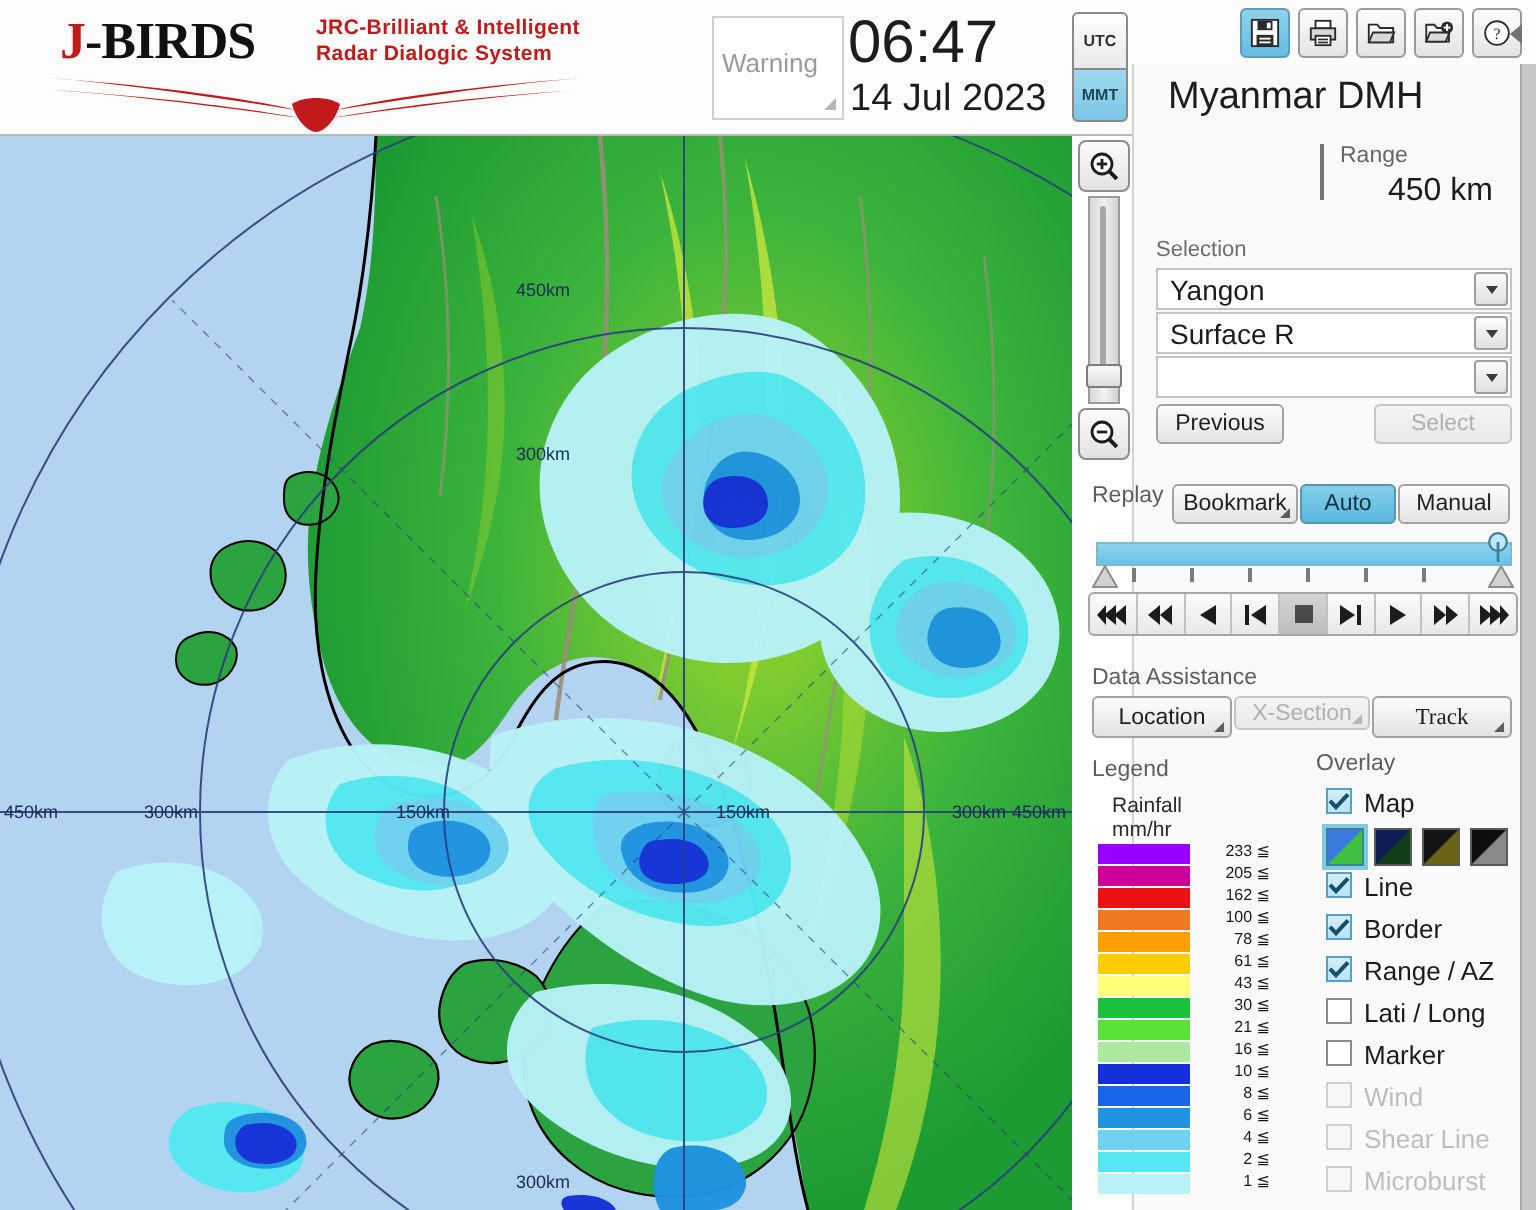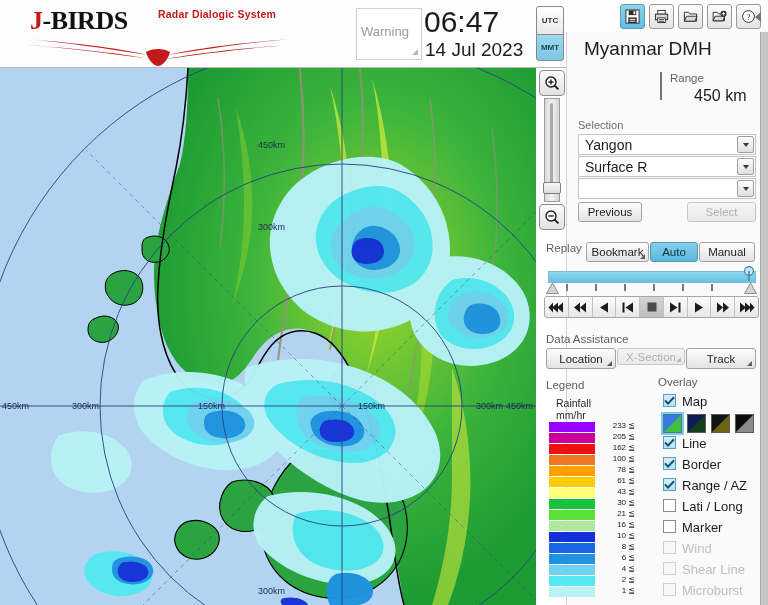--- a/index.html
+++ b/index.html
@@ -121,21 +121,21 @@
     border: 1px solid #a6a6a6; border-radius: 3px; display: flex;
     background: linear-gradient(#fbfbfb,#e8e8e8); overflow: hidden; }
   .tp-btn { flex: 1; display: flex; align-items: center; justify-content: center;
     border-right: 1px solid #c2c2c2; }
   .tp-btn:last-child { border-right: none; }
   .tp-btn.active { background: linear-gradient(#d4d4d4,#bdbdbd); }
 
   #da-label { position: absolute; left: 546px; top: 333px; font-size: 11.5px; color: #5d5d5d; }
   #loc-btn { left: 546px; top: 348px; width: 70px; height: 21px; }
   #xsec-btn { left: 617px; top: 348px; width: 68px; height: 17px; }
-  #track-btn { left: 686px; top: 348px; width: 70px; height: 21px; }
+  #track-btn { left: 686px; top: 348px; width: 70px; height: 21px; font-family: Liberation Serif, serif; }
 
   #legend-label { position: absolute; left: 546px; top: 379px; font-size: 11.5px; color: #5d5d5d; }
   #rain-label { position: absolute; left: 556px; top: 397px; font-size: 10.5px;
     color: #2a2a2a; line-height: 12px; }
   #legend-items { position: absolute; left: 549px; top: 422px; width: 62px; }
   .leg-row { position: relative; height: 11px; }
   .leg-swatch { position: absolute; left: 0; top: 0; width: 46px; height: 10px; }
   .leg-val { position: absolute; left: 48px; top: -1px; width: 38px; text-align: right;
     font-size: 8px; color: #1a1a1a; white-space: nowrap; }
 
@@ -156,20 +156,21 @@
 </head>
 <body>
 
 <div id="app">
 
   <div id="header">
 
     <div id="logo-area">
       <div class="logo-text"><span class="j">J</span><span>-BIRDS</span></div>
       <div class="logo-sub">
+        <div>JRC-Brilliant &amp; Intelligent</div>
         <div>Radar  Dialogic  System</div>
       </div>
       <svg class="logo-bird" viewBox="0 0 268 30">
         <path d="M0 3 C40 6 85 13 124 19 C112 16 70 8 0 3 Z" fill="#c21a1a"></path>
         <path d="M2 9 C45 12 90 18 126 23 C110 20 65 13 2 9 Z" fill="#c21a1a"></path>
         <path d="M268 3 C228 6 183 13 144 19 C156 16 198 8 268 3 Z" fill="#c21a1a"></path>
         <path d="M266 9 C223 12 178 18 142 23 C158 20 203 13 266 9 Z" fill="#c21a1a"></path>
         <path d="M122 16 C128 12 140 12 146 16 C144 24 138 30 134 30 C130 30 124 24 122 16 Z" fill="#c21a1a"></path>
       </svg>
     </div>

